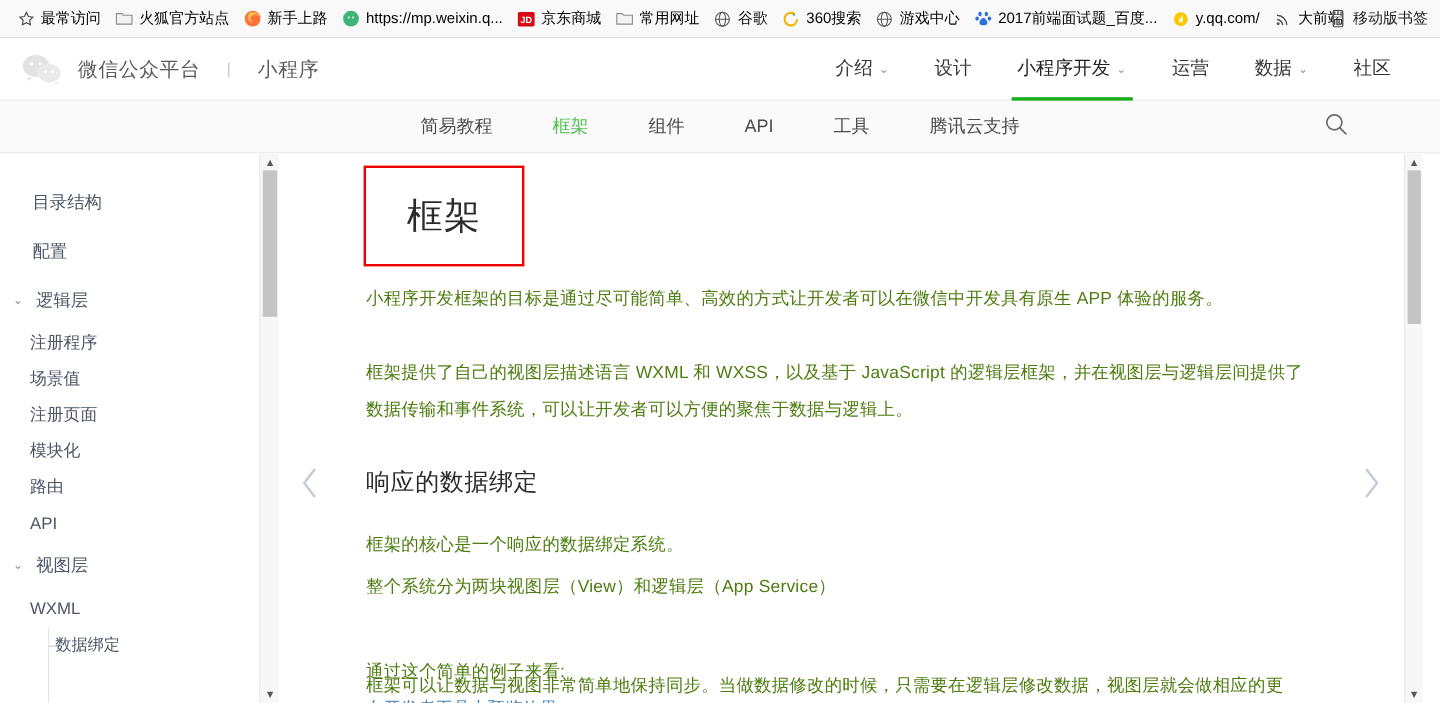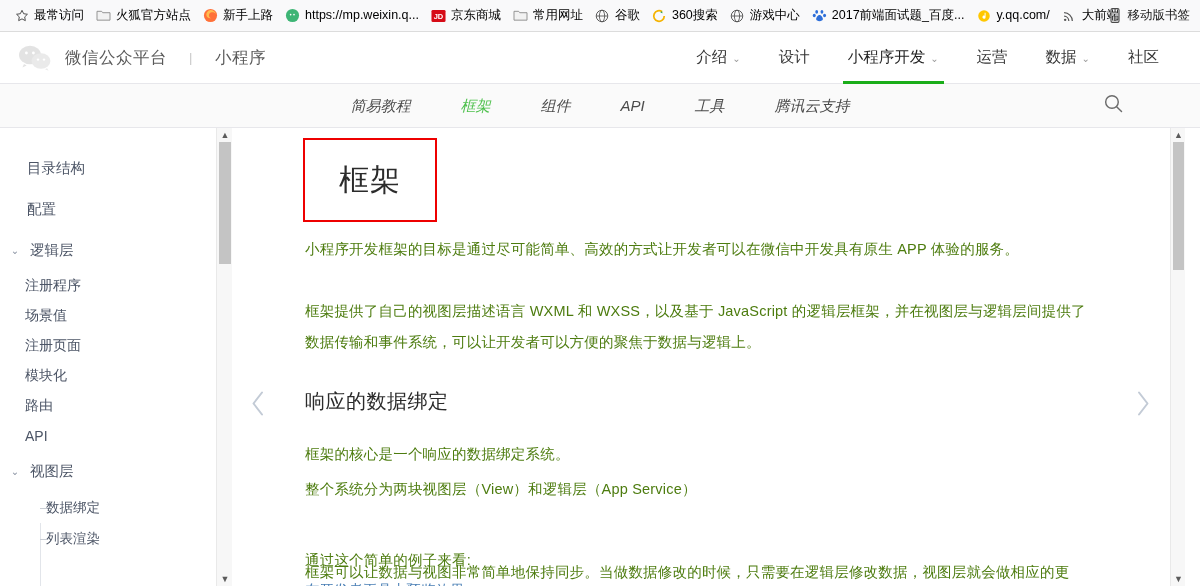--- a/index.html
+++ b/index.html
@@ -98,21 +98,21 @@
   .sub-nav {
     height: 44px;
     width: 1200px;
     background: #fafafa;
     border-bottom: 1px solid #e7e7eb;
     display: flex;
     align-items: center;
     justify-content: center;
     position: relative;
   }
-  .subnav-inner { display: flex; align-items: center; gap: 0; font-style: italic; }
+  .subnav-inner { display: flex; align-items: center; gap: 0; }
   .sub-item {
     padding: 0 25px;
     font-size: 15px;
     color: #4b4b4b;
     cursor: pointer;
     line-height: 44px;
   }
   .sub-item.active { color: #4fc14e; }
   .search-btn {
     position: absolute;
@@ -505,25 +505,25 @@
       <span>路由</span>
     </div>
     <div class="side-entry side-lvl2">
       <span>API</span>
     </div>
 
     <div class="side-entry side-group">
       <span class="grp-caret">⌄</span>
       <span>视图层</span>
     </div>
+    <div class="side-entry side-lvl2">
+      <span>WXML</span>
+    </div>
     <div class="side-entry side-lvl3">
       <span>数据绑定</span>
-    </div>
-    <div class="side-entry side-lvl3">
-      <span>列表渲染</span>
     </div>
 
     <div class="sb-scroll">
       <div class="sb-arrow up">▲</div>
       <div class="sb-thumb" style="top:14px;height:122px;"></div>
       <div class="sb-arrow down">▼</div>
     </div>
   </aside>
 
   <main class="content-wrap">

